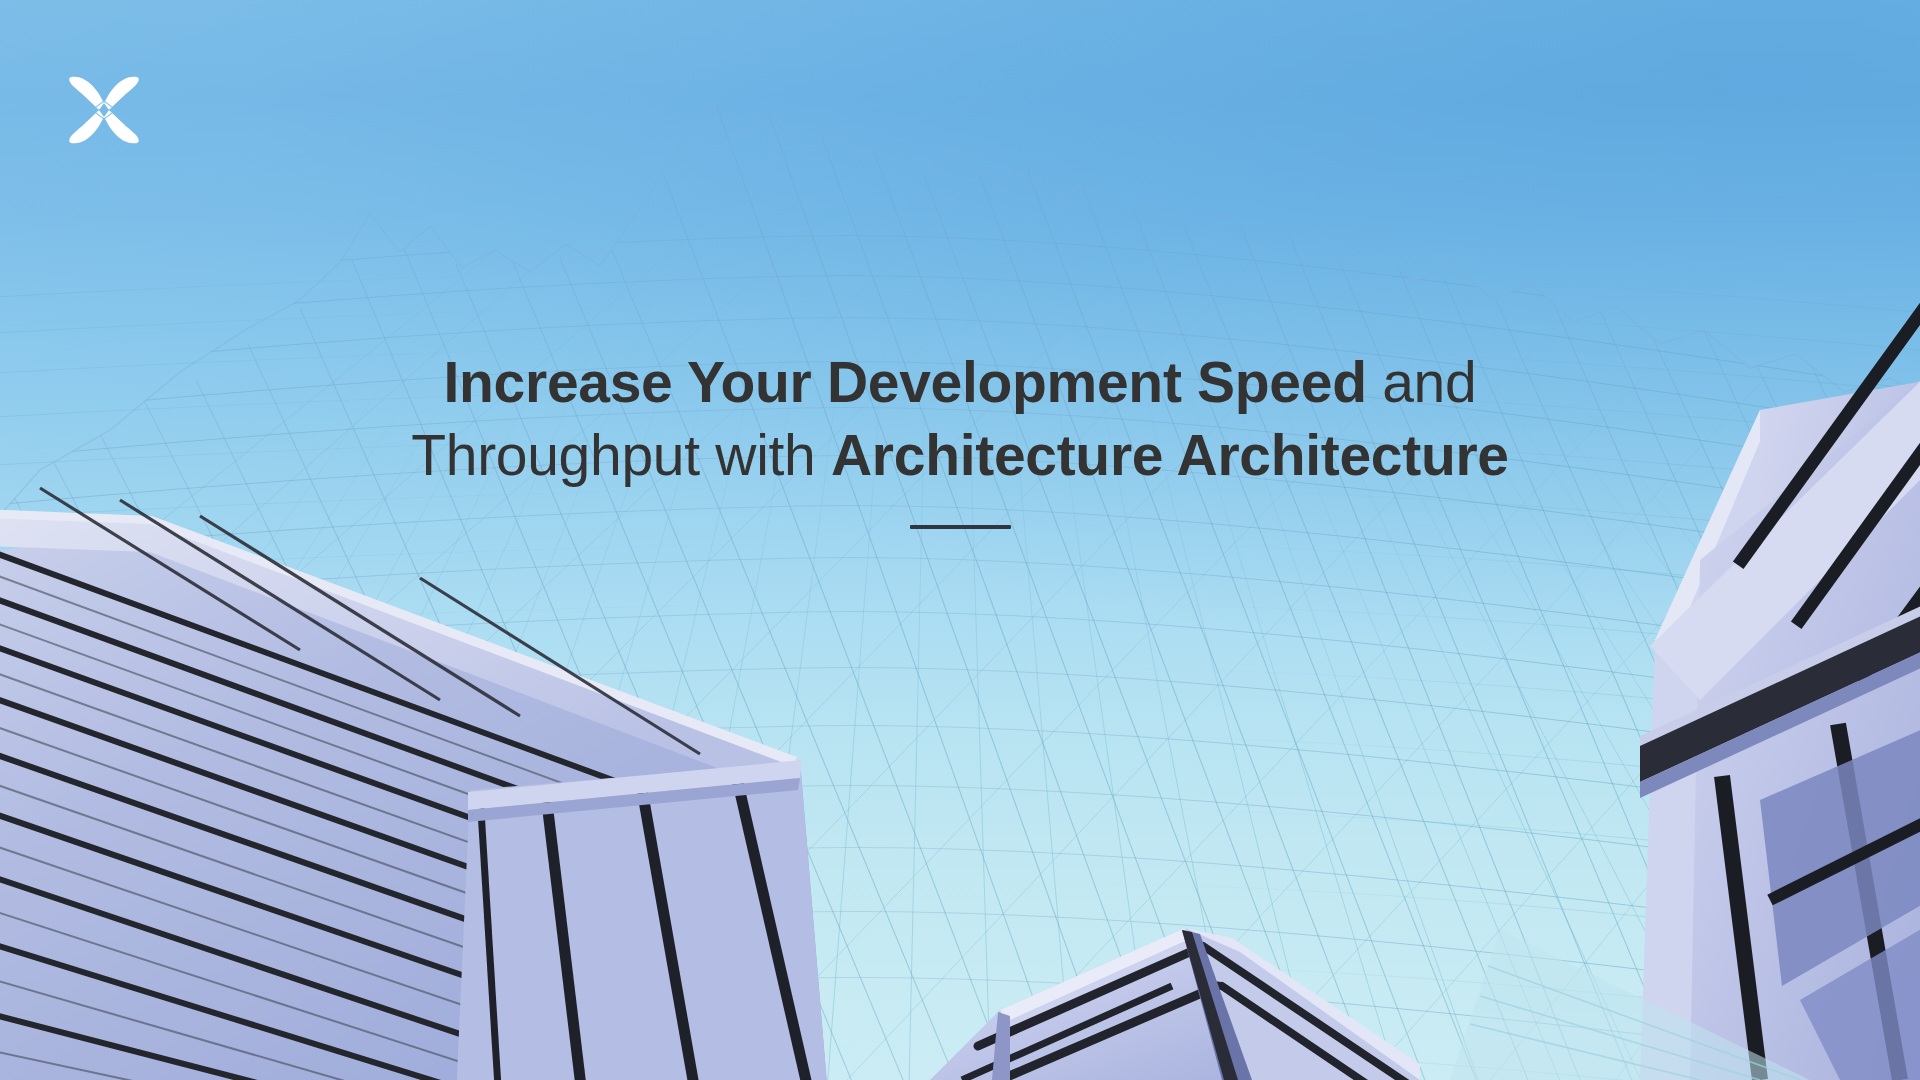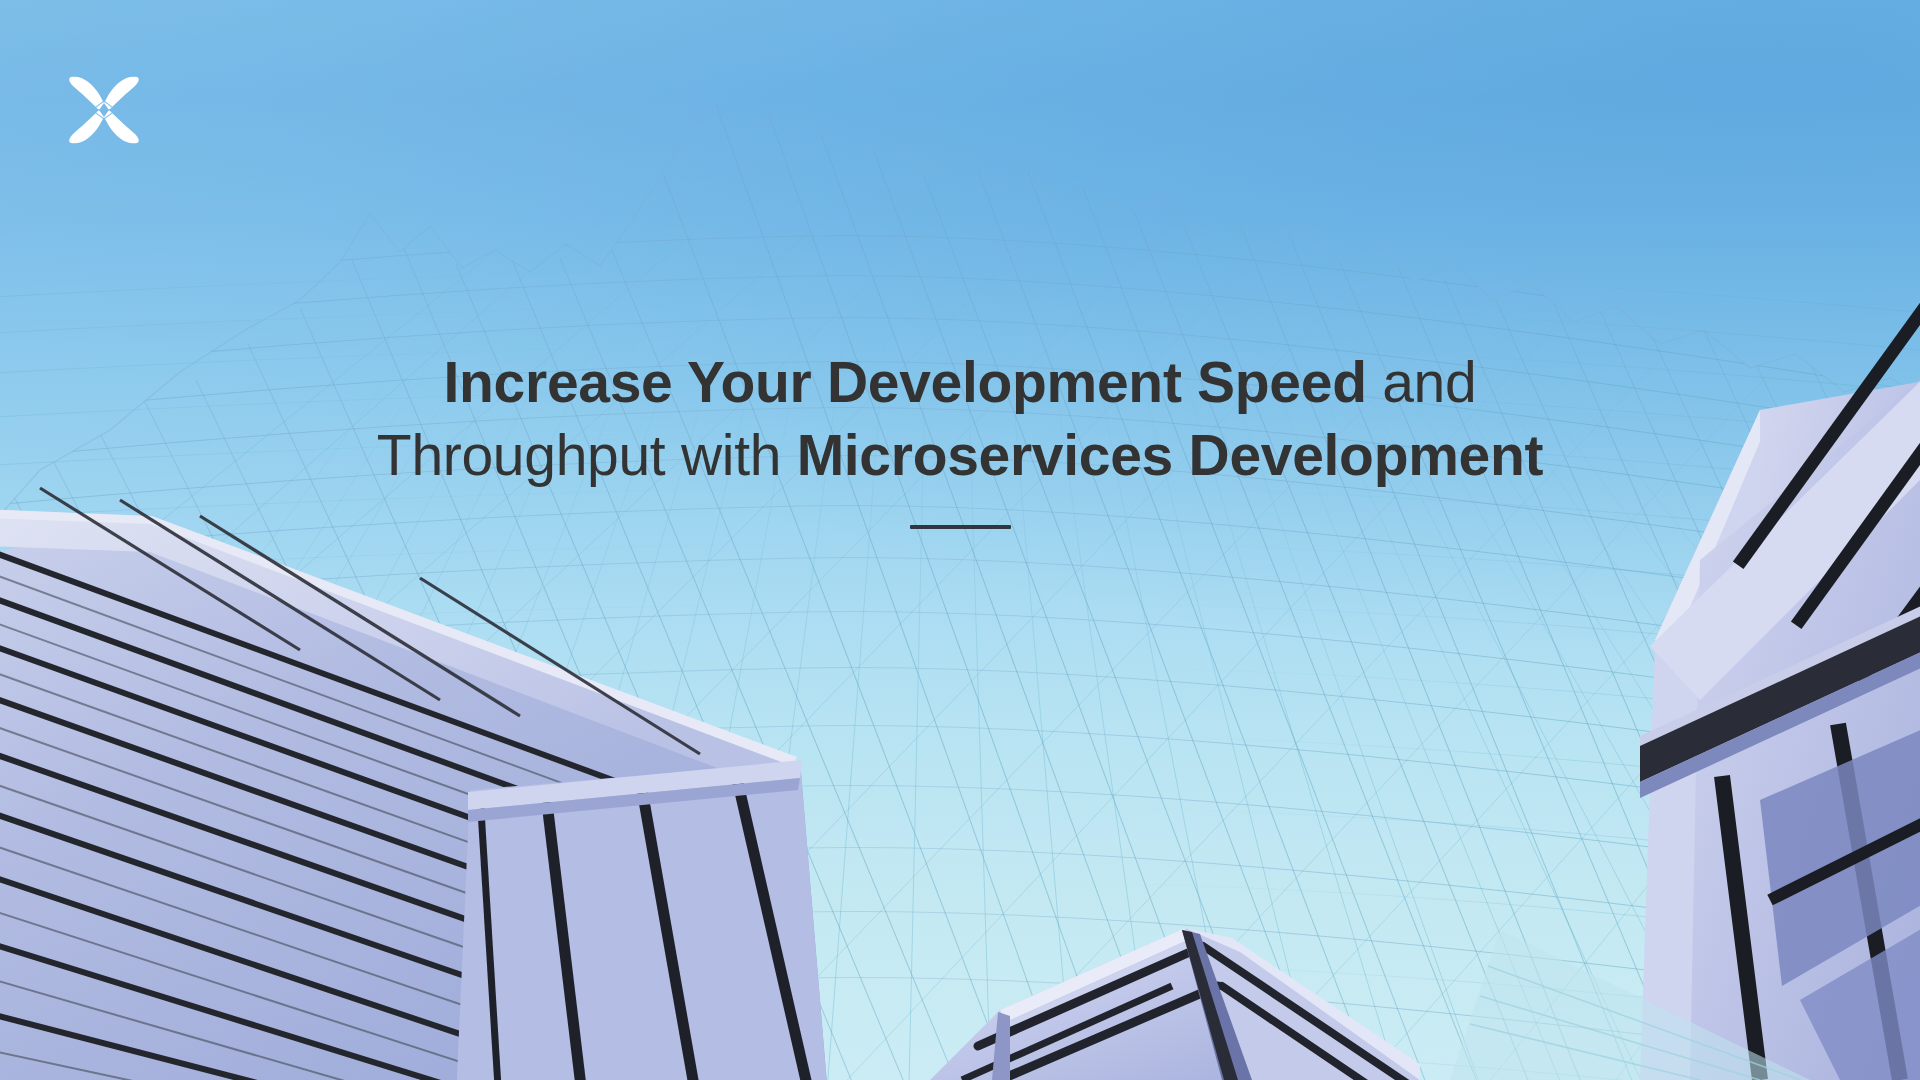--- a/index.html
+++ b/index.html
@@ -468,18 +468,18 @@
       </g>
 
       <path d="M 36 29 L 48 38 L 36 47 L 24 38 Z" fill="none" stroke="#7bbbe8" stroke-width="1.1" opacity="0.85"></path>
       <path d="M 24 38 L 48 38" stroke="#7bbbe8" stroke-width="1.1" opacity="0.9"></path>
     </svg>
   </div>
 
   <div class="headline-block">
     <h1 class="headline">
       <span class="ln"><span class="hl-bold">Increase Your Development Speed</span><span class="hl-light"> and</span></span>
-      <span class="ln"><span class="hl-light">Throughput with </span><span class="hl-bold">Microservices Development</span></span>
+      <span class="ln"><span class="hl-light">Throughput with </span><span class="hl-bold">Architecture Architecture</span></span>
     </h1>
     <hr class="rule">
   </div>
 
 </div>
 
 </body></html>

